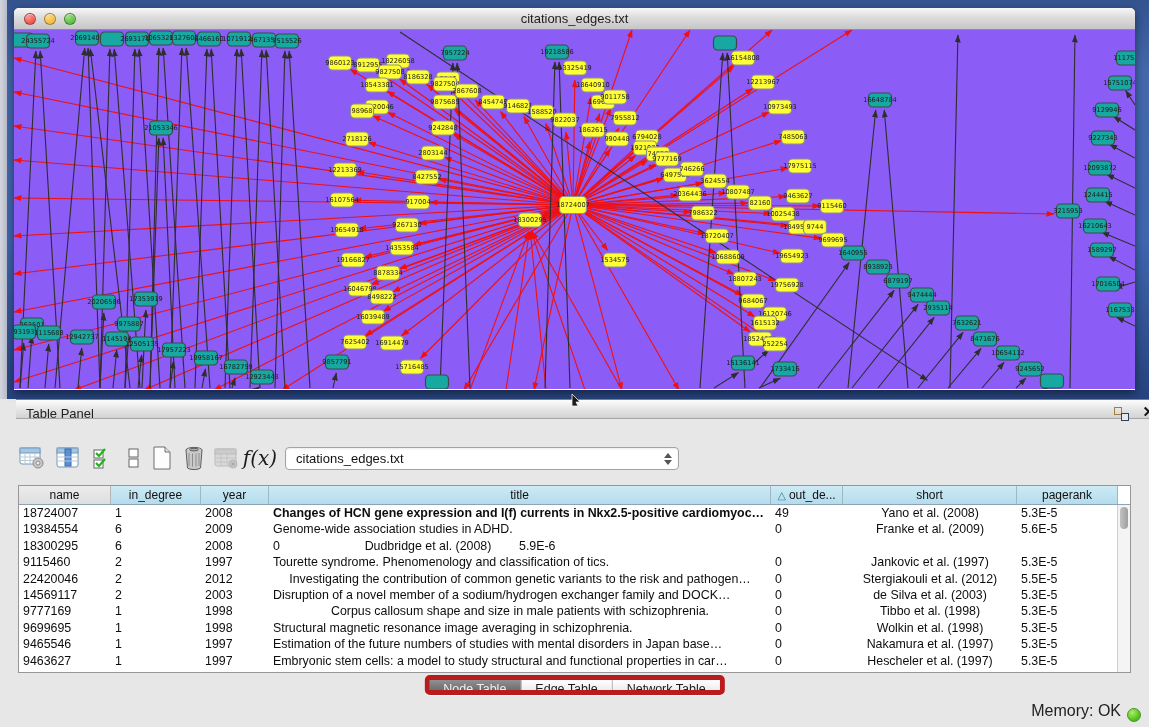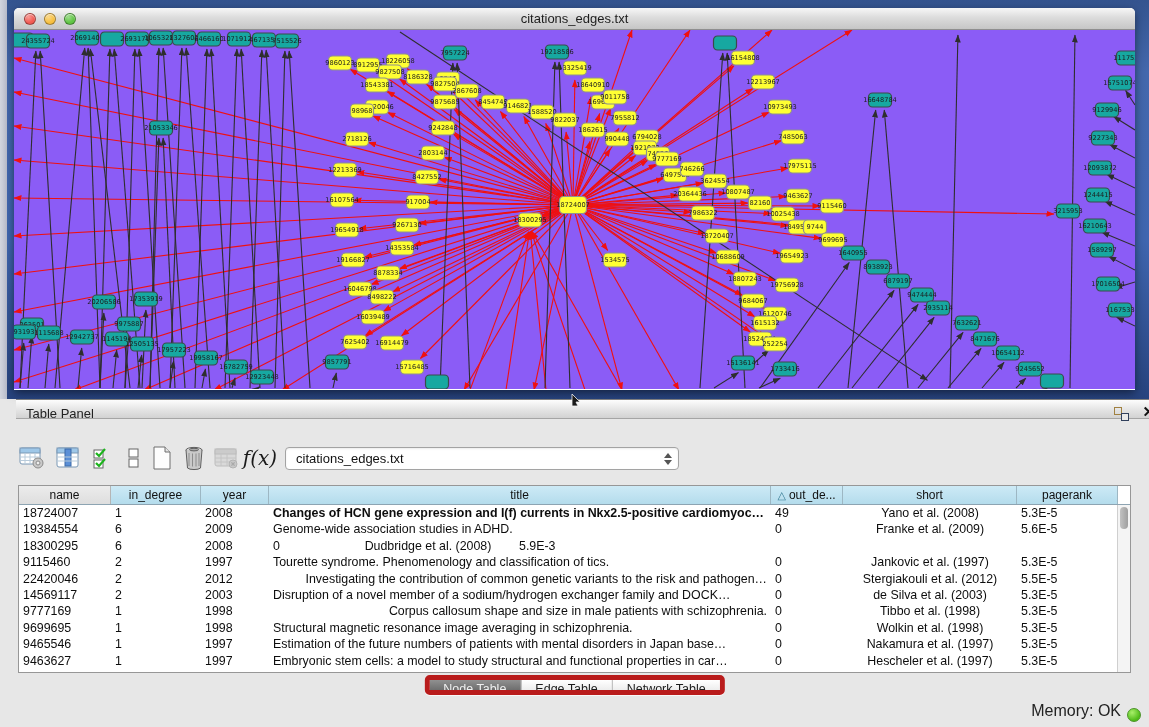--- a/index.html
+++ b/index.html
@@ -927,72 +927,72 @@
           <div class="tcell" style="width: 72px; text-align: left;">0</div>
           <div class="tcell" style="width: 174px; text-align: center;">Franke et al. (2009)</div>
           <div class="tcell" style="width: 101px; text-align: left;">5.6E-5</div>
         </div>
         <div class="trow">
           <div class="tcell" style="width: 92px; text-align: left;">18300295</div>
           <div class="tcell" style="width: 90px; text-align: left;">6</div>
           <div class="tcell" style="width: 68px; text-align: left;">2008</div>
           <div class="tcell" style="width: 72px; text-align: left;">0</div>
           <div class="tcell" style="width: 174px; text-align: center;">Dudbridge et al. (2008)</div>
-          <div class="tcell" style="width: 101px; text-align: left;">5.9E-3</div>
+          <div class="tcell" style="width: 101px; text-align: left;">5.9E-6</div>
         </div>
         <div class="trow">
           <div class="tcell" style="width: 92px; text-align: left;">9115460</div>
           <div class="tcell" style="width: 90px; text-align: left;">2</div>
           <div class="tcell" style="width: 68px; text-align: left;">1997</div>
           <div class="tcell" style="width: 502px; text-align: left;">Tourette syndrome. Phenomenology and classification of tics.</div>
           <div class="tcell" style="width: 72px; text-align: left;">0</div>
           <div class="tcell" style="width: 174px; text-align: center;">Jankovic et al. (1997)</div>
           <div class="tcell" style="width: 101px; text-align: left;">5.3E-5</div>
         </div>
         <div class="trow">
           <div class="tcell" style="width: 92px; text-align: left;">22420046</div>
           <div class="tcell" style="width: 90px; text-align: left;">2</div>
           <div class="tcell" style="width: 68px; text-align: left;">2012</div>
-          <div class="tcell" style="width: 502px; text-align: right;">Investigating the contribution of common genetic variants to the risk and pathogen…</div>
+          <div class="tcell" style="width: 502px; text-align: center;">Investigating the contribution of common genetic variants to the risk and pathogen…</div>
           <div class="tcell" style="width: 72px; text-align: left;">0</div>
           <div class="tcell" style="width: 174px; text-align: center;">Stergiakouli et al. (2012)</div>
           <div class="tcell" style="width: 101px; text-align: left;">5.5E-5</div>
         </div>
         <div class="trow">
           <div class="tcell" style="width: 92px; text-align: left;">14569117</div>
           <div class="tcell" style="width: 90px; text-align: left;">2</div>
           <div class="tcell" style="width: 68px; text-align: left;">2003</div>
           <div class="tcell" style="width: 502px; text-align: left;">Disruption of a novel member of a sodium/hydrogen exchanger family and DOCK…</div>
           <div class="tcell" style="width: 72px; text-align: left;">0</div>
           <div class="tcell" style="width: 174px; text-align: center;">de Silva et al. (2003)</div>
           <div class="tcell" style="width: 101px; text-align: left;">5.3E-5</div>
         </div>
         <div class="trow">
           <div class="tcell" style="width: 92px; text-align: left;">9777169</div>
           <div class="tcell" style="width: 90px; text-align: left;">1</div>
           <div class="tcell" style="width: 68px; text-align: left;">1998</div>
-          <div class="tcell" style="width: 502px; text-align: right;">Corpus callosum shape and size in male patients with schizophrenia.</div>
+          <div class="tcell" style="width: 502px; text-align: center;">Corpus callosum shape and size in male patients with schizophrenia.</div>
           <div class="tcell" style="width: 72px; text-align: left;">0</div>
           <div class="tcell" style="width: 174px; text-align: center;">Tibbo et al. (1998)</div>
           <div class="tcell" style="width: 101px; text-align: left;">5.3E-5</div>
         </div>
         <div class="trow">
           <div class="tcell" style="width: 92px; text-align: left;">9699695</div>
           <div class="tcell" style="width: 90px; text-align: left;">1</div>
           <div class="tcell" style="width: 68px; text-align: left;">1998</div>
           <div class="tcell" style="width: 502px; text-align: left;">Structural magnetic resonance image averaging in schizophrenia.</div>
           <div class="tcell" style="width: 72px; text-align: left;">0</div>
           <div class="tcell" style="width: 174px; text-align: center;">Wolkin et al. (1998)</div>
           <div class="tcell" style="width: 101px; text-align: left;">5.3E-5</div>
         </div>
         <div class="trow">
           <div class="tcell" style="width: 92px; text-align: left;">9465546</div>
           <div class="tcell" style="width: 90px; text-align: left;">1</div>
           <div class="tcell" style="width: 68px; text-align: left;">1997</div>
-          <div class="tcell" style="width: 502px; text-align: left;">Estimation of the future numbers of patients with mental disorders in Japan base…</div>
+          <div class="tcell" style="width: 502px; text-align: left;">Estimation of the future numbers of studies with mental disorders in Japan base…</div>
           <div class="tcell" style="width: 72px; text-align: left;">0</div>
           <div class="tcell" style="width: 174px; text-align: center;">Nakamura et al. (1997)</div>
           <div class="tcell" style="width: 101px; text-align: left;">5.3E-5</div>
         </div>
         <div class="trow">
           <div class="tcell" style="width: 92px; text-align: left;">9463627</div>
           <div class="tcell" style="width: 90px; text-align: left;">1</div>
           <div class="tcell" style="width: 68px; text-align: left;">1997</div>
           <div class="tcell" style="width: 502px; text-align: left;">Embryonic stem cells: a model to study structural and functional properties in car…</div>
           <div class="tcell" style="width: 72px; text-align: left;">0</div>

